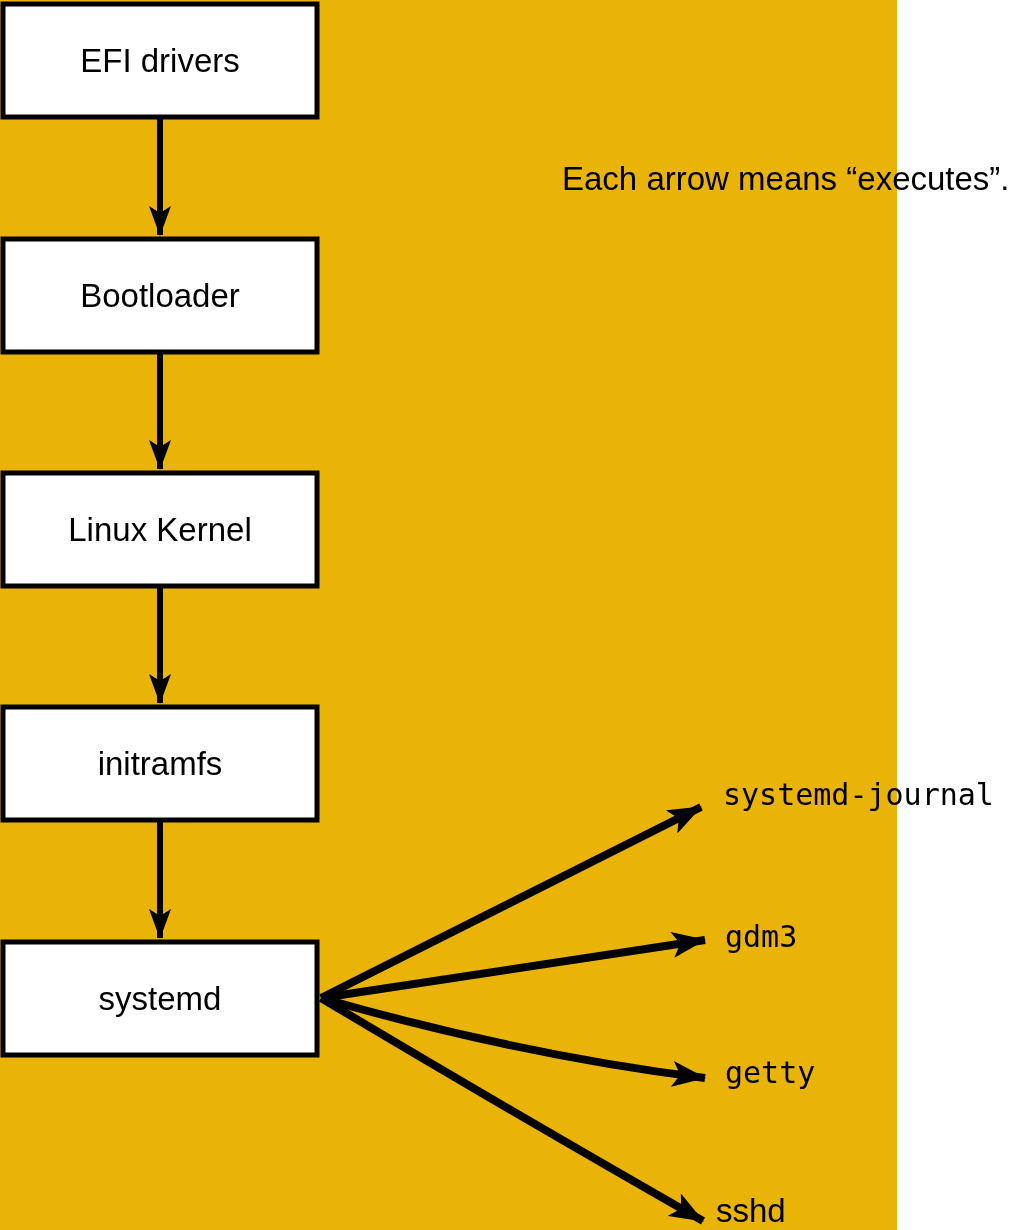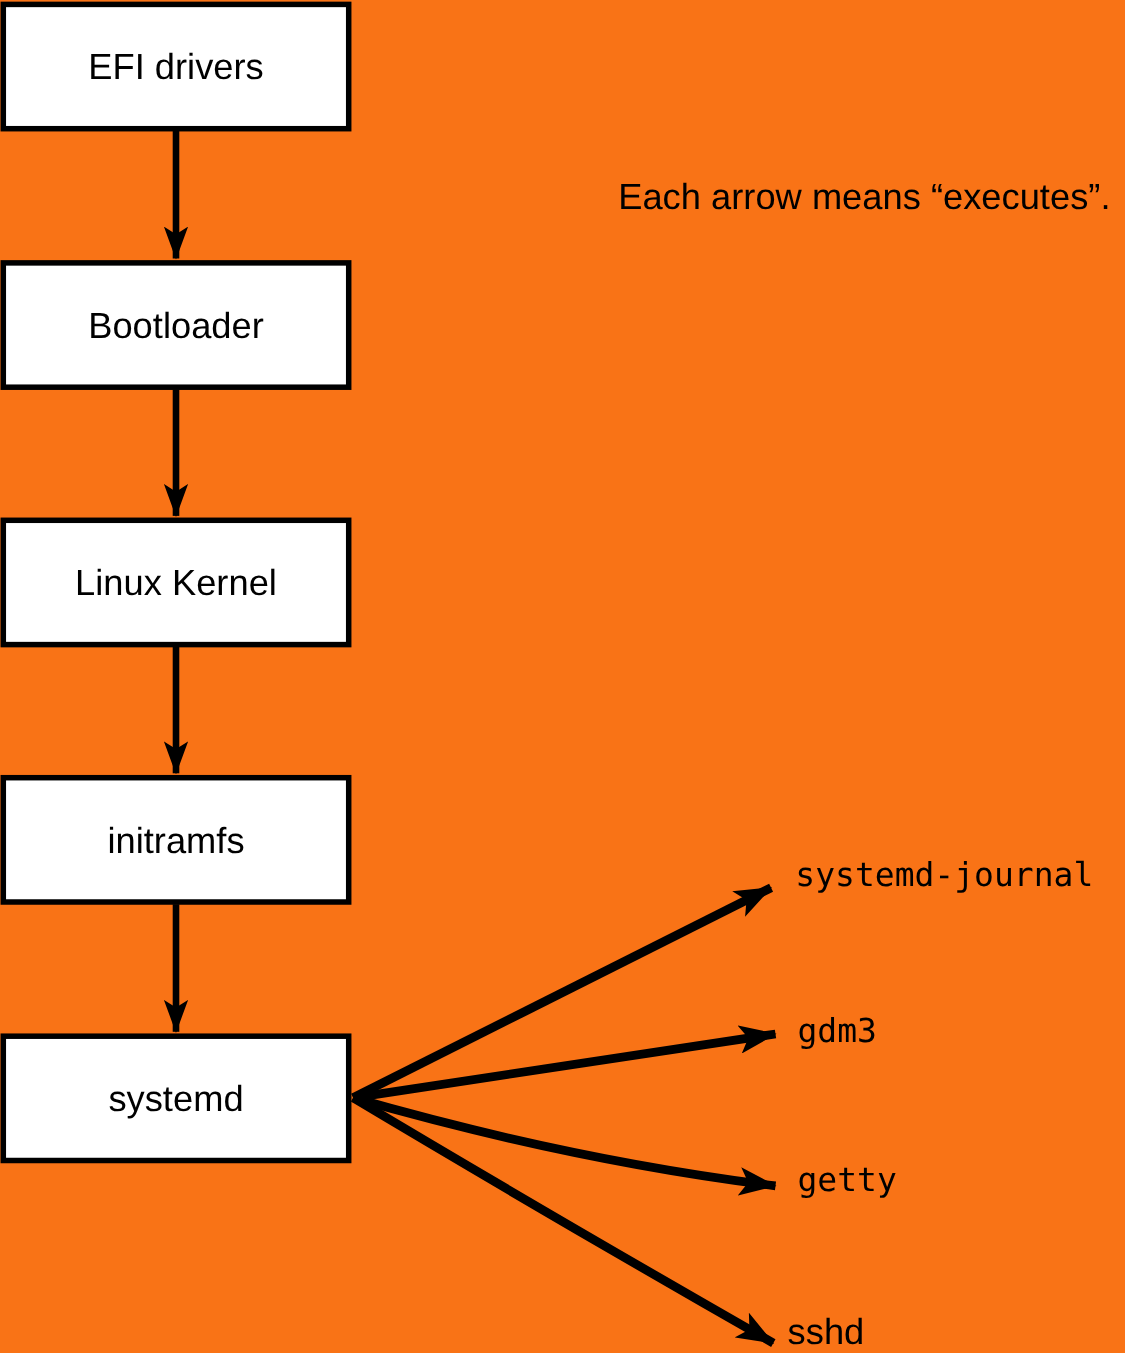--- a/index.html
+++ b/index.html
@@ -5,23 +5,23 @@
   html, body {
     margin: 0;
     padding: 0;
     background: #ffffff;
     width: 1023px;
     height: 1230px;
     overflow: hidden;
   }
   .stage {
     position: relative;
-    width: 1023px;
+    width: 897px;
     height: 1230px;
-    background: #f97316;
+    background: #eab308;
   }
   svg { display: block; }
 
   .node-box {
     fill: #ffffff;
     stroke: #000000;
     stroke-width: 5px;
   }
   .flow-line {
     stroke: #000000;

